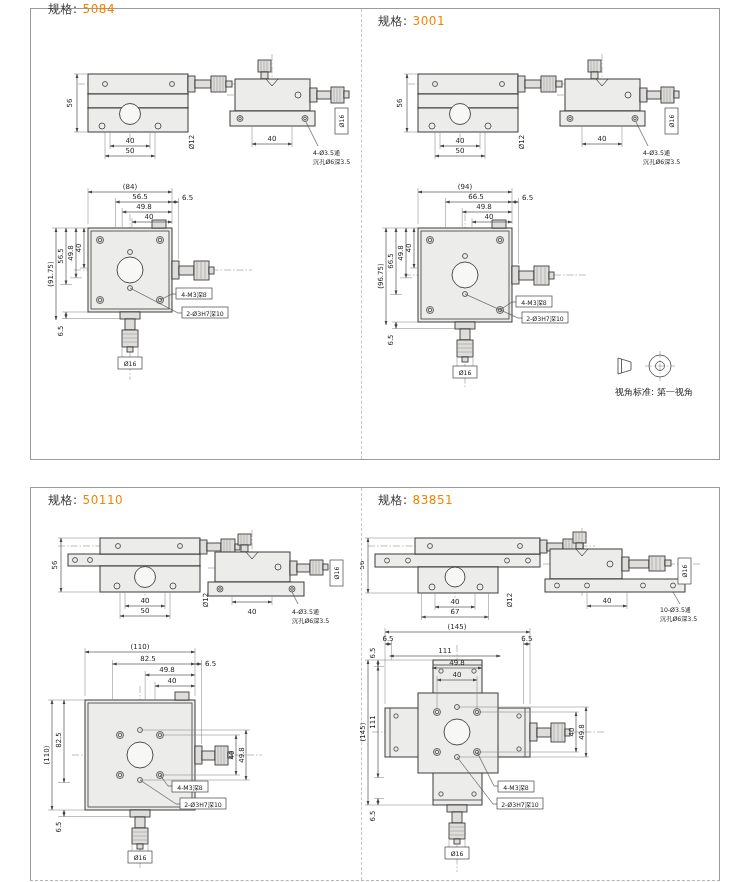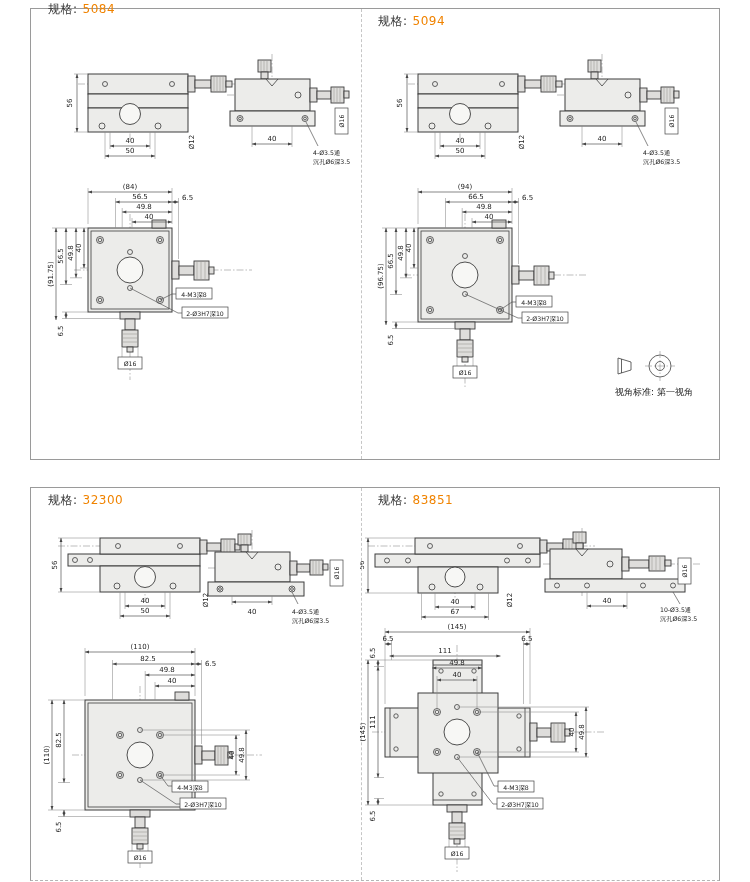--- a/index.html
+++ b/index.html
@@ -33,21 +33,21 @@
 <body>
 
 <div class="spec-box" id="box-top">
   <div class="divider" style="left:330px"></div>
 </div>
 
 <div class="spec-header" style="left:48px;top:1px">
   <span>规格:</span><span class="spec-num">5084</span>
 </div>
 <div class="spec-header" style="left:378px;top:13px">
-  <span>规格:</span><span class="spec-num">5094</span>
+  <span>规格:</span><span class="spec-num">3001</span>
 </div>
 
 <svg class="panel-svg" style="left:30px;top:40px" width="330" height="400" viewBox="0 0 330 400">
   <defs>
     <marker id="ar1" viewBox="0 0 10 10" refX="9.5" refY="5" markerWidth="6.5" markerHeight="6.5" orient="auto-start-reverse">
         <path d="M0.5 1.8 L9.5 5 L0.5 8.2 z" fill="#444"></path>
       </marker>
   </defs>
 
   <g>
@@ -337,21 +337,21 @@
     <line class="cl" x1="300" y1="311" x2="300" y2="341"></line>
     <text class="proj" x="255" y="355">视角标准: 第一视角</text>
   </g>
 </svg>
 
 <div class="spec-box" id="box-bottom">
   <div class="divider" style="left:330px"></div>
 </div>
 
 <div class="spec-header" style="left:48px;top:492px">
-  <span>规格:</span><span class="spec-num">32300</span>
+  <span>规格:</span><span class="spec-num">50110</span>
 </div>
 <div class="spec-header" style="left:378px;top:492px">
   <span>规格:</span><span class="spec-num">83851</span>
 </div>
 
 <svg class="panel-svg" style="left:30px;top:520px" width="330" height="360" viewBox="0 0 330 360">
   <defs>
     <marker id="ar3" viewBox="0 0 10 10" refX="9.5" refY="5" markerWidth="6.5" markerHeight="6.5" orient="auto-start-reverse">
         <path d="M0.5 1.8 L9.5 5 L0.5 8.2 z" fill="#444"></path>
       </marker>

